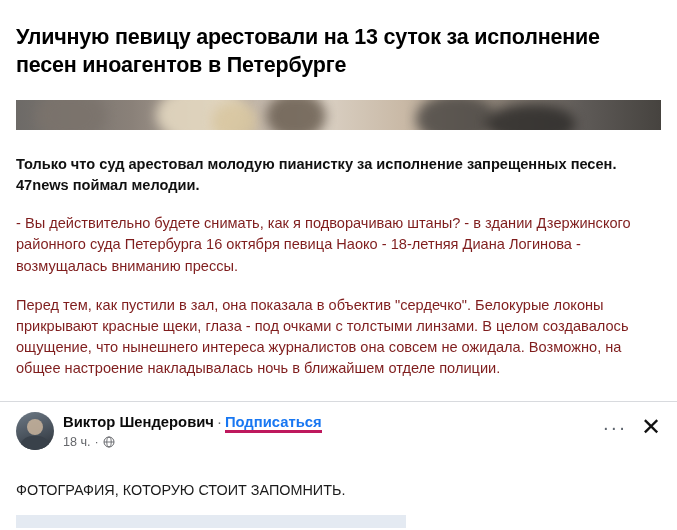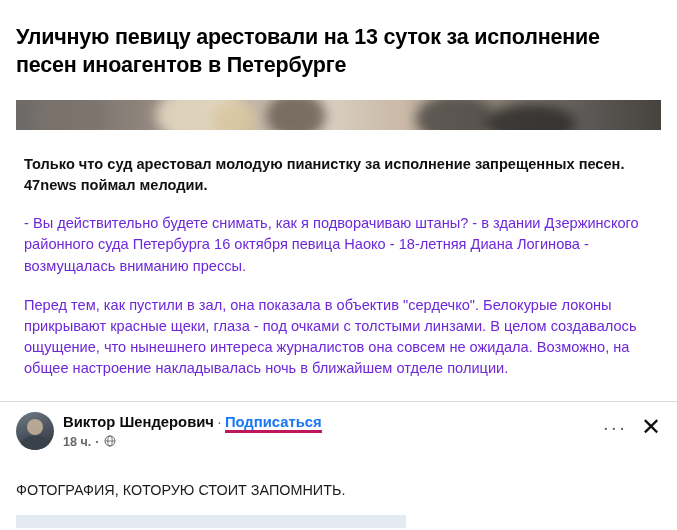--- a/index.html
+++ b/index.html
@@ -48,34 +48,34 @@
   }
   .hero .b1 { left: 140px; top: -14px; width: 90px; height: 58px; background: #e8dcc4; }
   .hero .b2 { left: 196px; top: 2px; width: 46px; height: 40px; background: #d8c69f; }
   .hero .b3 { left: 250px; top: -8px; width: 60px; height: 48px; background: #6b5f52; }
   .hero .b4 { left: 20px; top: -10px; width: 70px; height: 52px; background: #7b736c; }
   .hero .b5 { left: 400px; top: -6px; width: 80px; height: 50px; background: #4e4a46; }
   .hero .b6 { left: 470px; top: 4px; width: 90px; height: 40px; background: #2f2d2b; }
 
   
   .article {
-    padding: 0 24px;
+    padding: 0 16px;
   }
   .lead {
     margin-top: 24px;
     font-size: 14.6px;
     font-weight: bold;
     line-height: 1.42;
     color: #111111;
   }
   .para {
     margin-top: 18px;
     font-size: 14.6px;
     line-height: 1.45;
-    color: #6d28d9;
+    color: #7f1d1d;
   }
 
   
   .embed-divider {
     margin-top: 22px;
     border-top: 1px solid #d8dade;
   }
 
   
   .fb-post {
@@ -138,21 +138,21 @@
     color: #1877f2;
     font-weight: bold;
     text-decoration: none;
     border-bottom: 3px solid #be185d;
   }
   .meta-line {
     margin-top: 3px;
     font-size: 12.6px;
     color: #65676b;
     display: flex;
-    font-weight: bold;
+    align-items: center;
   }
   .meta-line .sep {
     margin: 0 4px;
   }
   .globe {
     display: inline-block;
     width: 12px;
     height: 12px;
     position: relative;
   }

